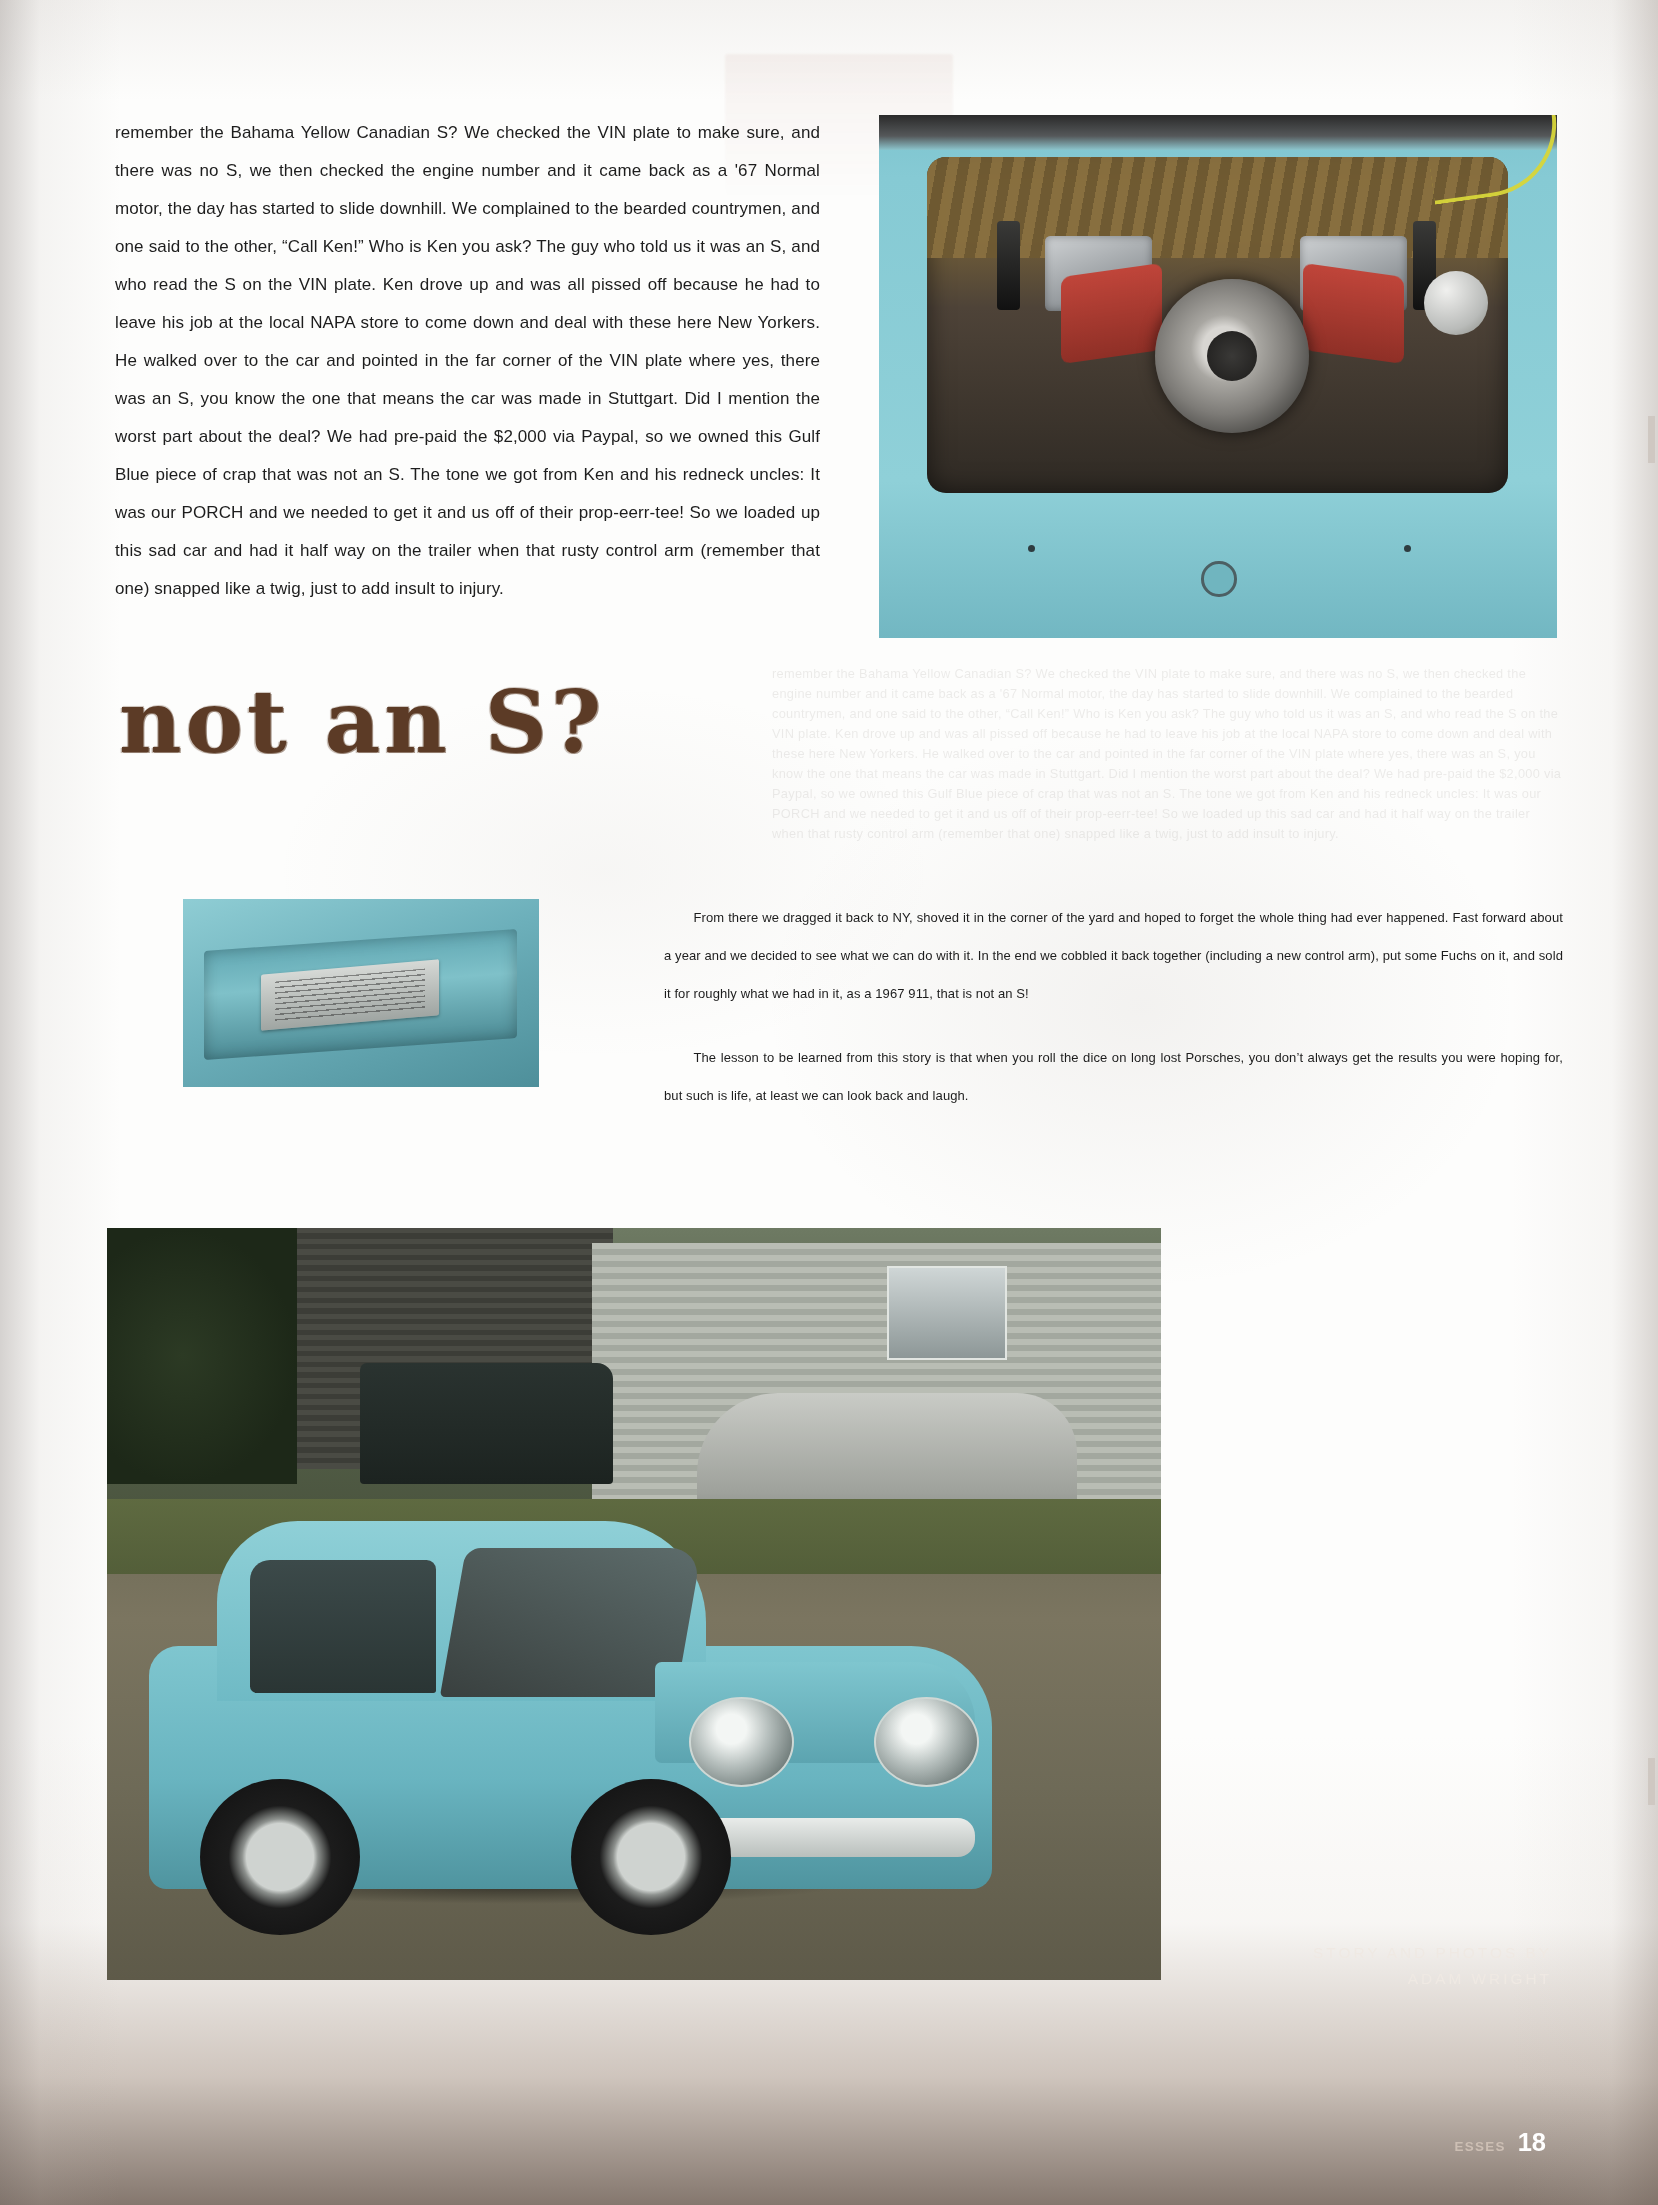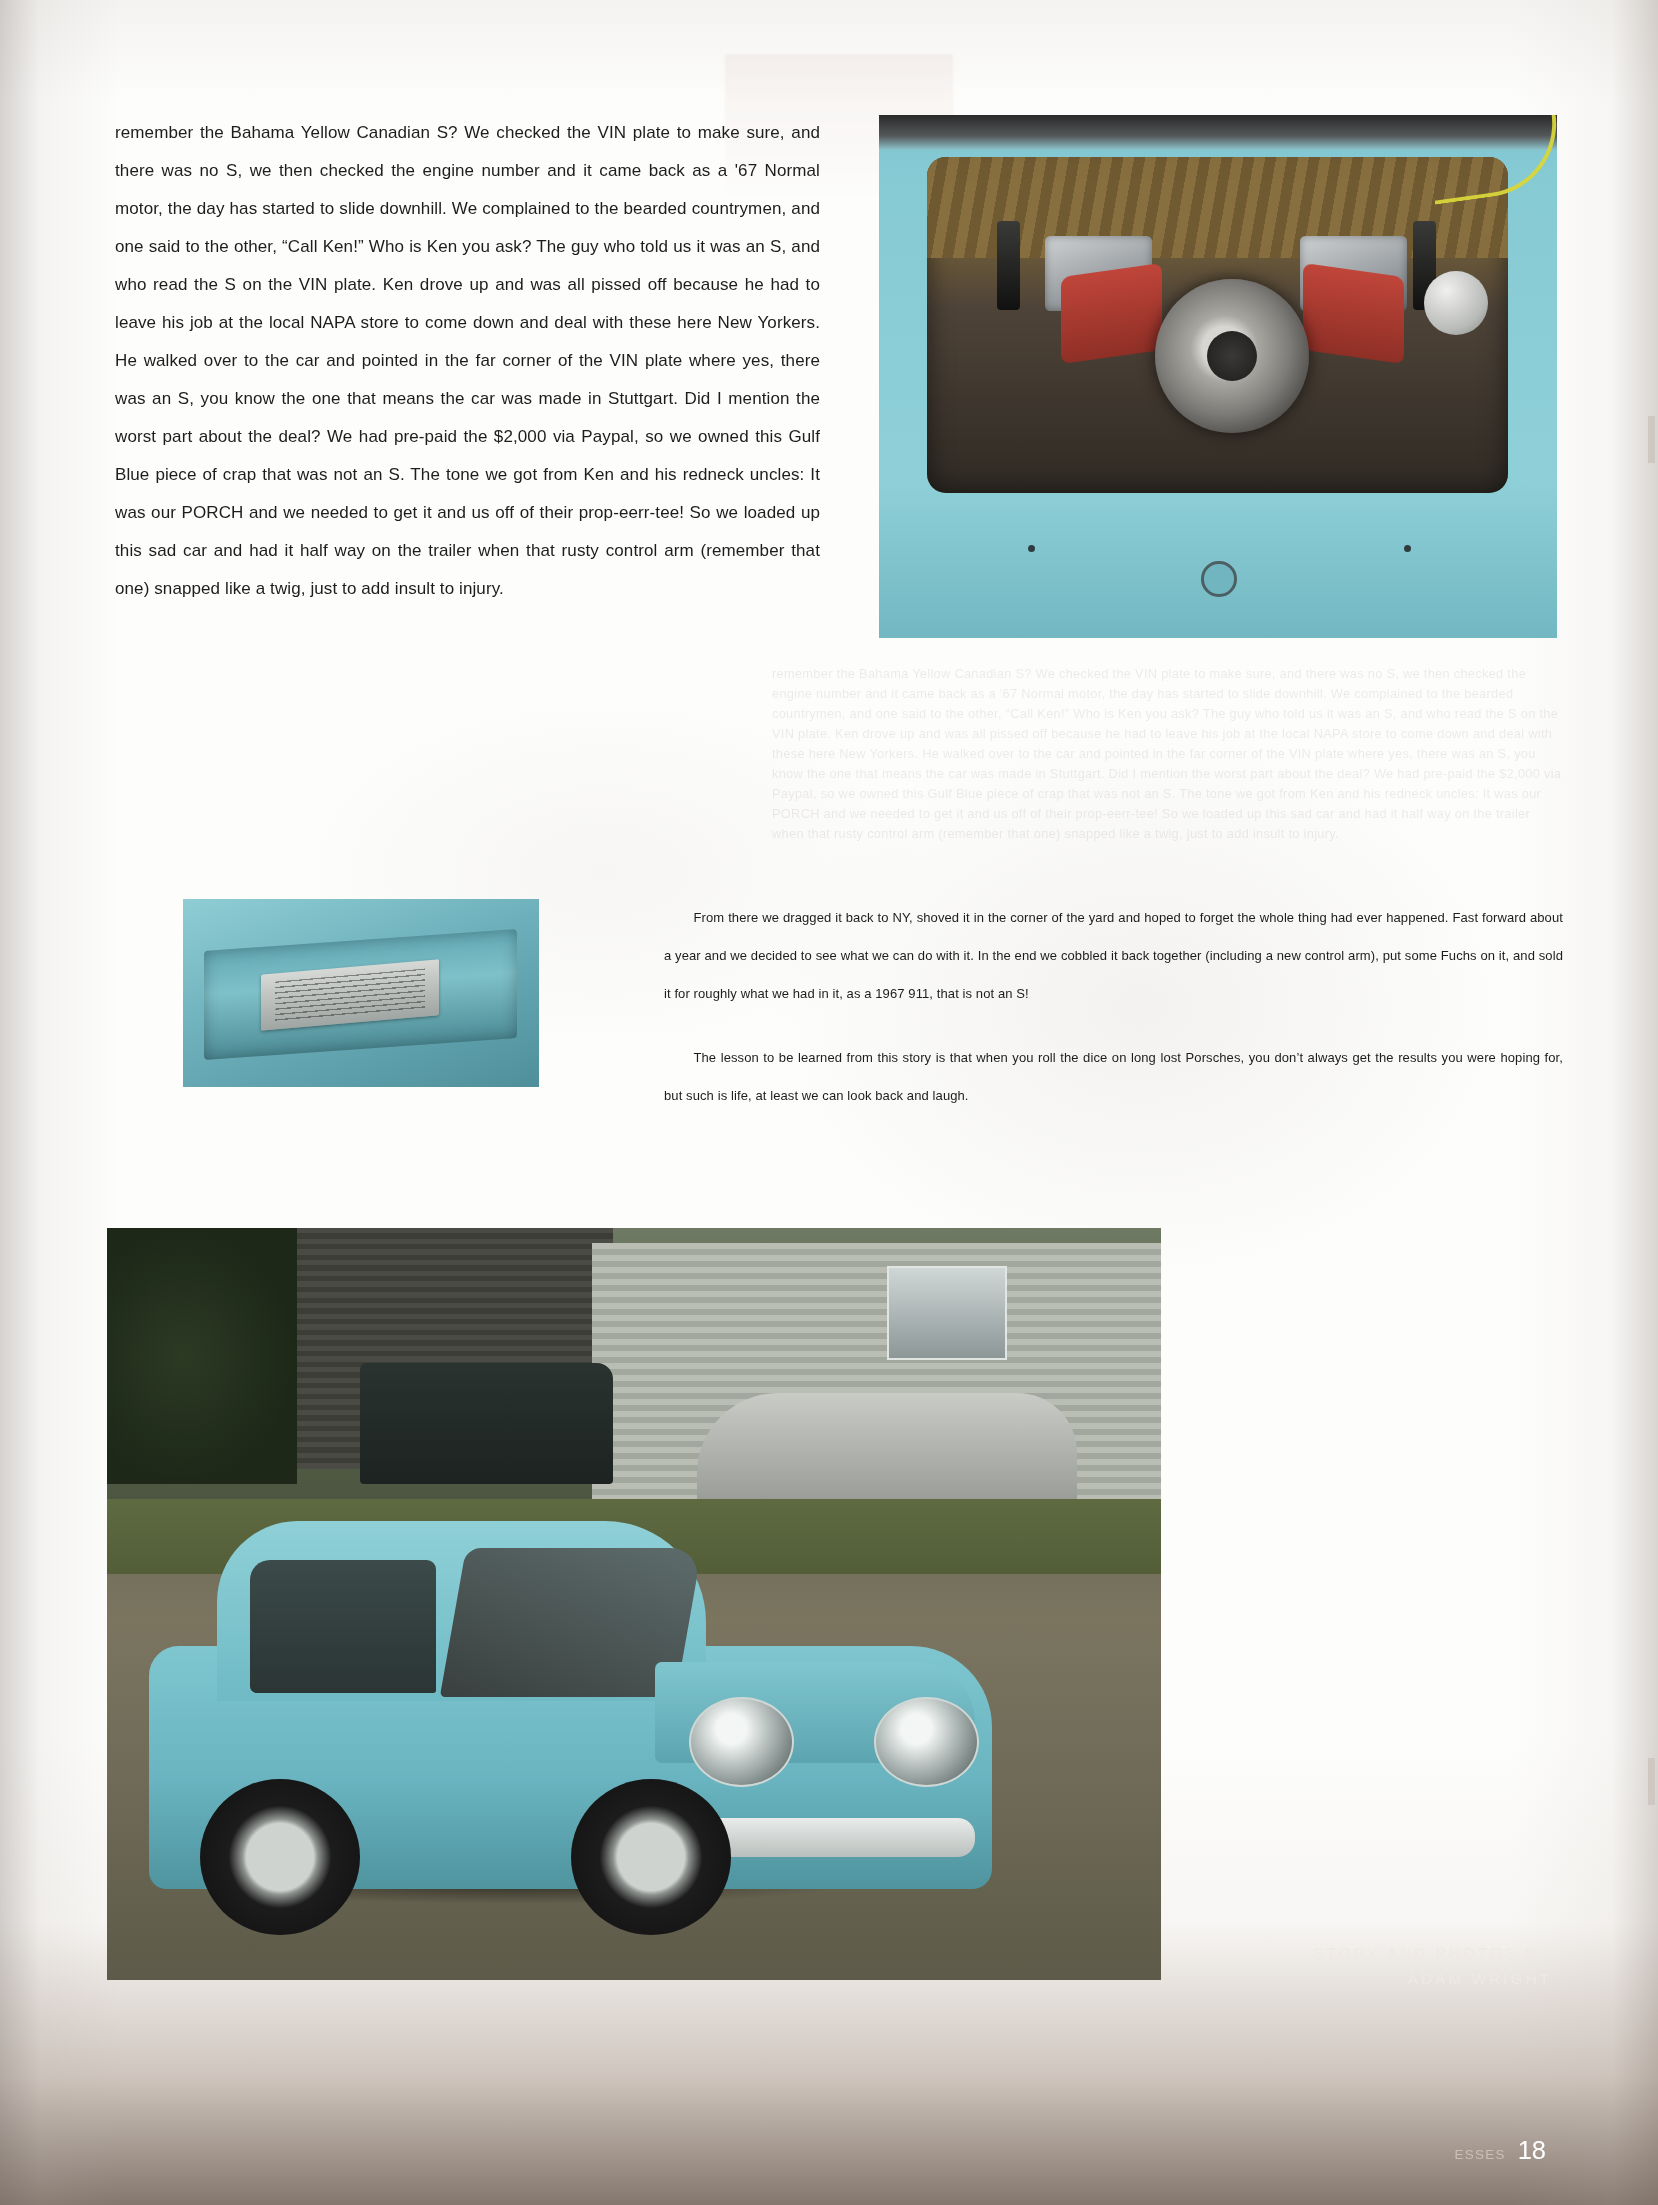--- a/index.html
+++ b/index.html
@@ -381,25 +381,26 @@
     text-align: right;
     color: #efe9e3;
     font-size: 15.4px;
     letter-spacing: 3px;
     line-height: 25.5px;
   }
   
   .footer {
     position: absolute;
     right: 113px;
-    bottom: 40px;
+    bottom: 48px;
     display: flex;
     align-items: baseline;
     gap: 12px;
     color: #e6ded6;
+    font-weight: bold;
   }
   .footer .mag {
     font-size: 13.4px;
     letter-spacing: 1.3px;
     color: #cdbfb4;
   }
   .footer .pageno {
     font-size: 25.5px;
     color: #ffffff;
   }
@@ -437,20 +438,21 @@
       <div class="eng-fan"></div>
       <div class="eng-canister"></div>
     </div>
     <div class="eng-wire"></div>
     <div class="eng-lockring"></div>
     <div class="eng-dot-l"></div>
     <div class="eng-dot-r"></div>
 
   </div>
 
+  <div class="headline">not an S?</div>
 
   <div class="photo" id="photo-vin">
     <div class="vin-body"></div>
     <div class="vin-channel"></div>
     <div class="vin-plate"></div>
 
   </div>
 
   <div class="col-text-2">
     <p>From there we dragged it back to NY, shoved it in the corner of the yard and hoped to forget the whole thing had ever happened. Fast forward about a year and we decided to see what we can do with it. In the end we cobbled it back together (including a new control arm), put some Fuchs on it, and sold it for roughly what we had in it, as a 1967 911, that is not an S!</p>

